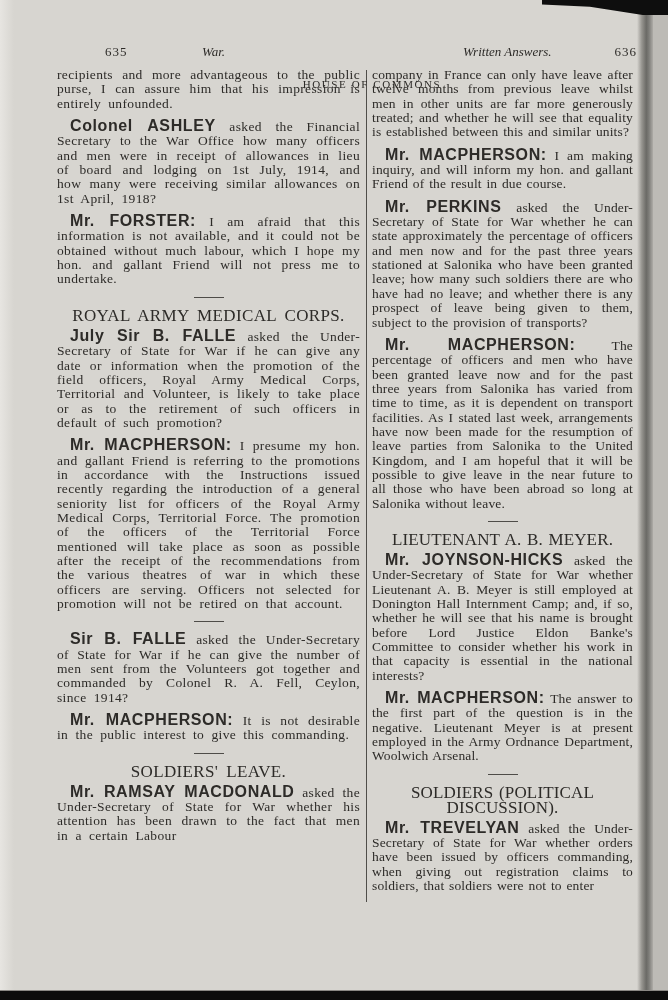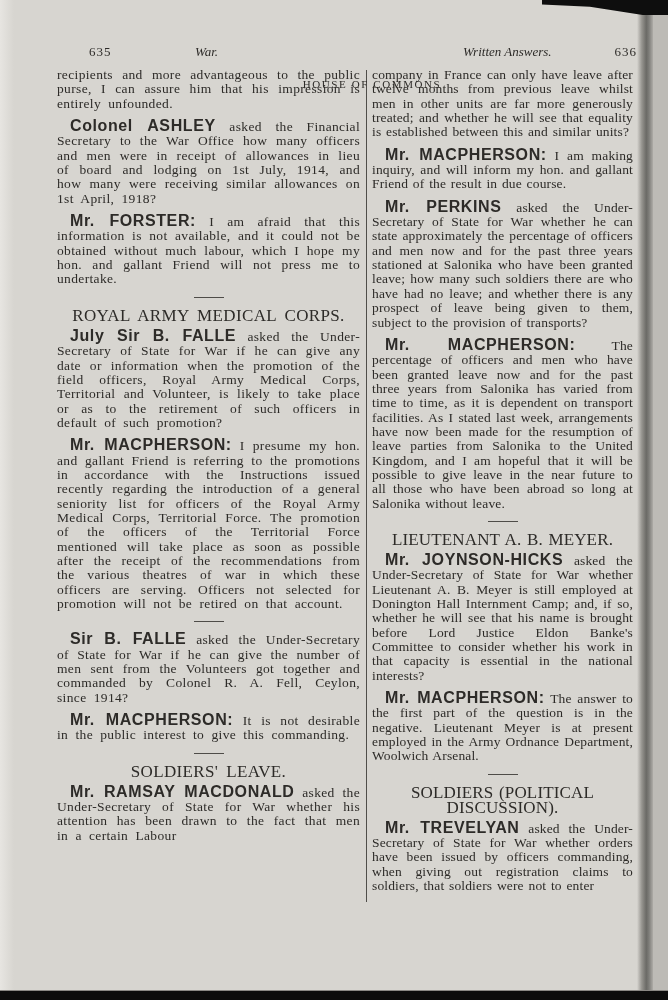--- a/index.html
+++ b/index.html
@@ -13,22 +13,22 @@
   .right-band{position:absolute;top:0;bottom:0;right:15px;width:16px;
     background:linear-gradient(90deg,rgba(150,148,143,0) 0%,#96948f 30%,#6b6a66 58%,#7e7d79 75%,#aeaca7 100%);}
   .corner-wedge{position:absolute;top:0;right:0;width:126px;height:15px;background:#0e0e0e;
     clip-path:polygon(0 0,100% 0,100% 100%,80% 100%,38% 45%,0 30%);}
   .bottom-band{position:absolute;left:0;right:0;bottom:0;height:9px;background:#0c0c0c;
     border-top:1px solid #8a8884;}
   
   .content{position:absolute;left:57px;top:44px;width:576px;}
   .header{position:relative;height:20px;font-size:13px;}
   .header span{position:absolute;top:0;white-space:nowrap;}
-  .pg-left{left:32px;letter-spacing:1px;}
-  .sec-left{left:138px;font-style:italic;}
+  .pg-left{left:48px;letter-spacing:1px;}
+  .sec-left{left:145px;font-style:italic;}
   .head-center{left:315px;transform:translateX(-50%);letter-spacing:1.6px;font-size:11px;margin-top:34px;}
   .sec-right{left:406px;font-style:italic;}
   .pg-right{right:-4px;letter-spacing:1px;}
   .columns{display:flex;margin-top:4px;align-items:stretch;}
   .col-left{width:303px;}
   .col-rule{width:1px;background:#4f4d49;margin:2px 5px 0 6px;}
   .col-right{flex:1;}
   .para{font-size:13.5px;line-height:14.35px;text-align:justify;margin:0 0 8px 0;}
   .col-left .para{word-spacing:3.5px;letter-spacing:0.35px;}
   .col-right .para{word-spacing:1.2px;letter-spacing:0.15px;}

